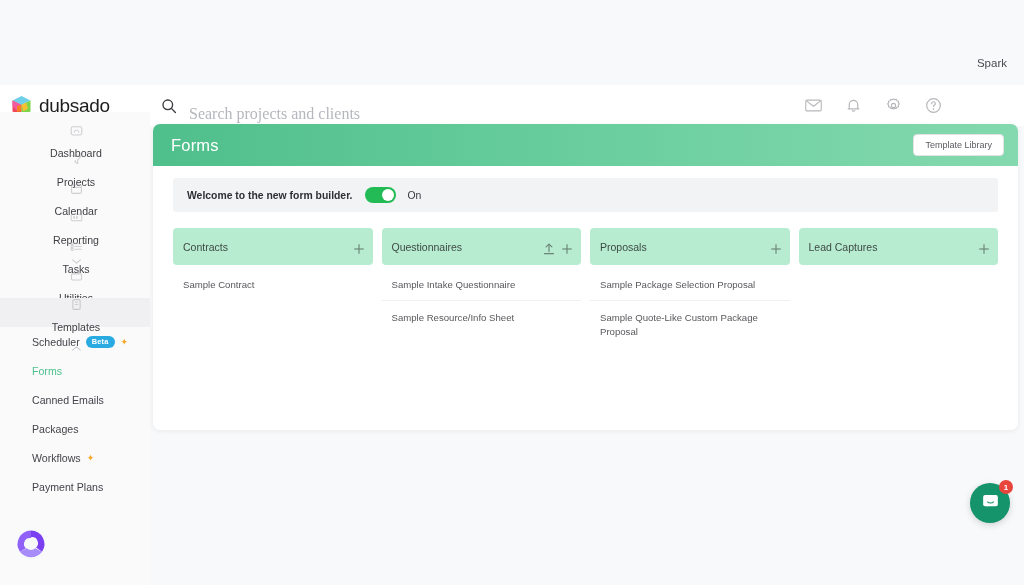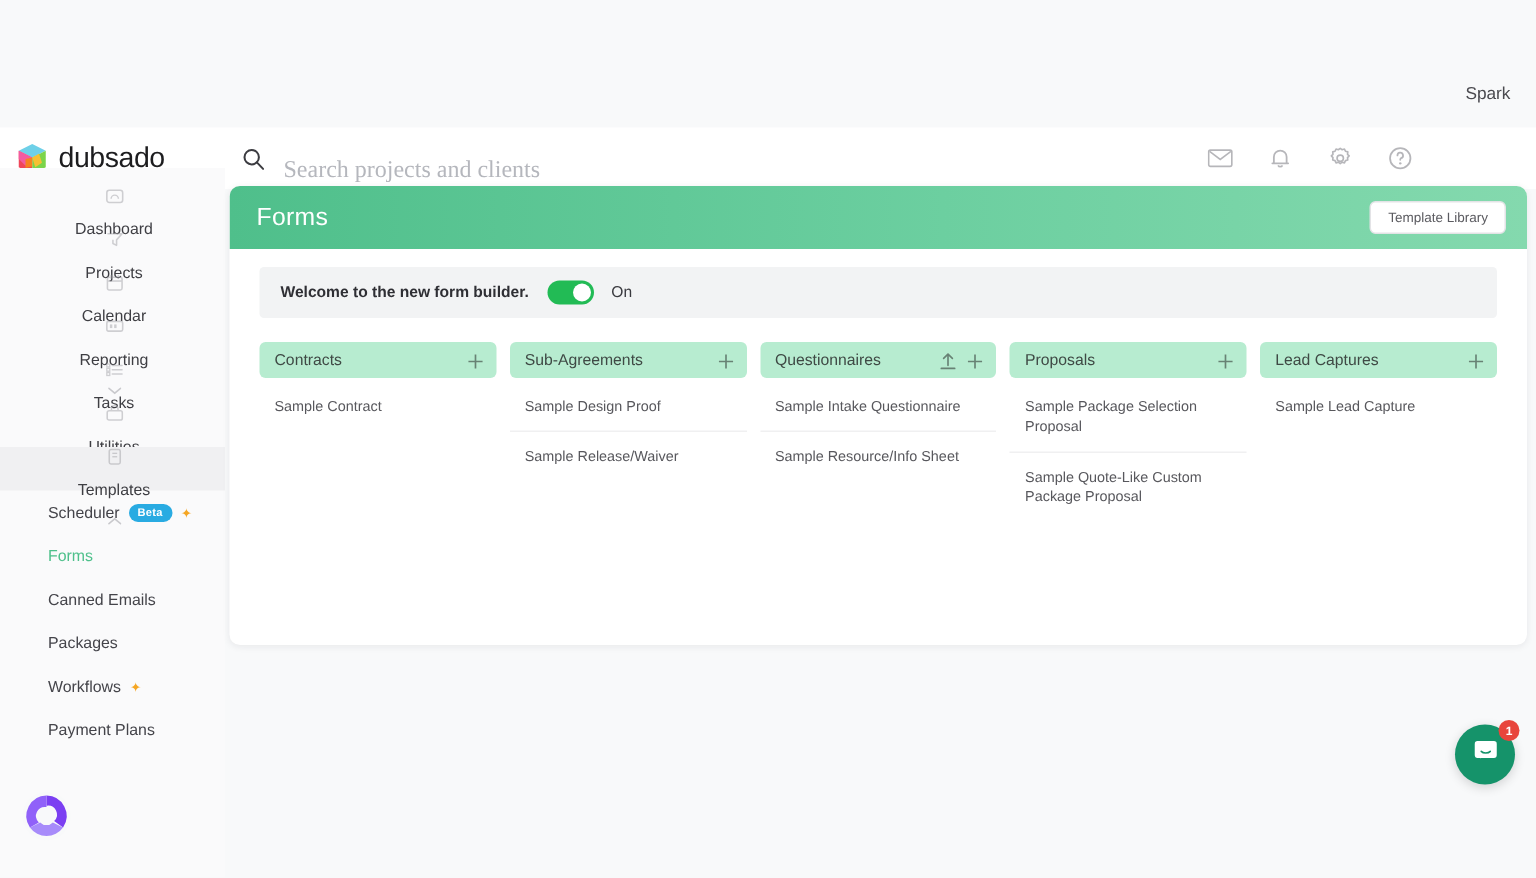--- a/index.html
+++ b/index.html
@@ -96,21 +96,21 @@
     border-radius: 50%; background: #ffffff;
   }
   .toggle-state { font-size: 10.4px; color: #3a3a3f; }
 
   
   .columns {
     display: flex; gap: 9px; padding: 16px 20px 0 20px;
   }
   .col { flex: 1; min-width: 0; }
   .col-head {
-    background: #b7ecd0; border-radius: 4px; height: 24px;
+    background: #b7ecd0; border-radius: 4px; height: 37px;
     display: flex; align-items: center; padding: 0 8px 0 10px; gap: 6px;
   }
   .col-title { flex: 1; font-size: 10.5px; color: #3f4a45; white-space: nowrap; }
   .col-act { width: 12px; height: 12px; cursor: pointer; opacity: .72; }
   .col-list { padding-top: 10px; }
   .form-entry {
     padding: 3px 0 9px 10px; font-size: 9.6px; line-height: 13.3px; color: #58585d;
     cursor: pointer;
   }
   .form-entry + .form-entry { border-top: 1px solid #f0f0f1; padding-top: 10px; }
@@ -348,35 +348,20 @@
               <line x1="7" y1="1.5" x2="7" y2="12.5" stroke="#4a5a52" stroke-width="1.3"></line>
               <line x1="1.5" y1="7" x2="12.5" y2="7" stroke="#4a5a52" stroke-width="1.3"></line>
             </svg>
           </span>
         </div>
         <div class="col-list">
           <div class="form-entry">Sample Contract</div>
         </div>
       </div>
 
-      <div class="col">
-        <div class="col-head">
-          <span class="col-title">Sub-Agreements</span>
-          <span class="col-act">
-            <svg viewBox="0 0 14 14" width="12" height="12">
-              <line x1="7" y1="1.5" x2="7" y2="12.5" stroke="#4a5a52" stroke-width="1.3"></line>
-              <line x1="1.5" y1="7" x2="12.5" y2="7" stroke="#4a5a52" stroke-width="1.3"></line>
-            </svg>
-          </span>
-        </div>
-        <div class="col-list">
-          <div class="form-entry">Sample Design Proof</div>
-          <div class="form-entry">Sample Release/Waiver</div>
-        </div>
-      </div>
 
       <div class="col">
         <div class="col-head">
           <span class="col-title">Questionnaires</span>
           <span class="col-act">
             <svg viewBox="0 0 14 14" width="12" height="12">
               <polyline points="3.6,4.6 7,1.3 10.4,4.6" fill="none" stroke="#4a5a52" stroke-width="1.3" stroke-linecap="round" stroke-linejoin="round"></polyline>
               <line x1="7" y1="1.6" x2="7" y2="10" stroke="#4a5a52" stroke-width="1.3" stroke-linecap="round"></line>
               <line x1="1.8" y1="12.4" x2="12.2" y2="12.4" stroke="#4a5a52" stroke-width="1.3" stroke-linecap="round"></line>
             </svg>
@@ -413,23 +398,20 @@
       <div class="col">
         <div class="col-head">
           <span class="col-title">Lead Captures</span>
           <span class="col-act">
             <svg viewBox="0 0 14 14" width="12" height="12">
               <line x1="7" y1="1.5" x2="7" y2="12.5" stroke="#4a5a52" stroke-width="1.3"></line>
               <line x1="1.5" y1="7" x2="12.5" y2="7" stroke="#4a5a52" stroke-width="1.3"></line>
             </svg>
           </span>
         </div>
-        <div class="col-list">
-          <div class="form-entry">Sample Lead Capture</div>
-        </div>
       </div>
 
     </div>
   </div>
 
   <div class="chat">
     <span>
       <svg viewBox="0 0 22 22" width="19" height="19">
         <rect x="2.5" y="3.5" width="17" height="13" rx="2.2" fill="#ffffff"></rect>
         <path d="M7 17 L7 14 L11 14 Z" fill="#ffffff"></path>

